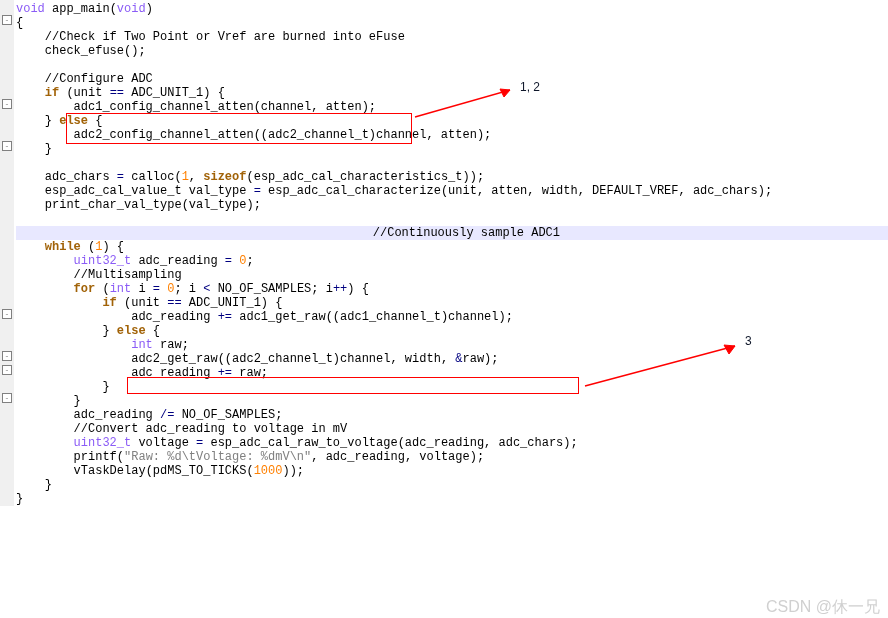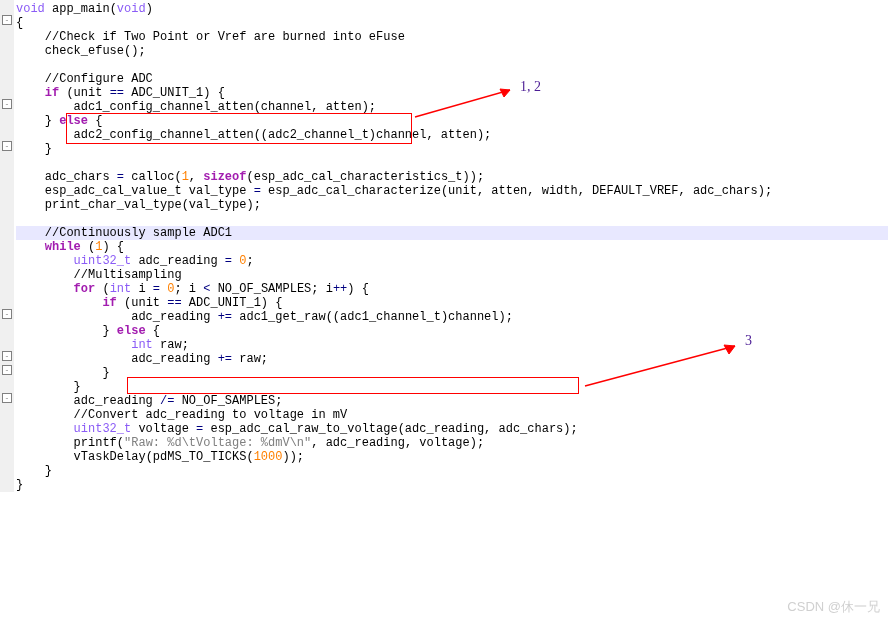--- a/index.html
+++ b/index.html
@@ -35,56 +35,57 @@
     height: 10px;
     border: 1px solid #808080;
     box-sizing: border-box;
     font-size: 8px;
     line-height: 8px;
     text-align: center;
     color: #808080;
     background: #fff;
   }
   .line { white-space: pre; }
-  .kw   { color: #a21caf; }
+  .kw   { color: #a16207; }
   .type { color: #8b5cf6; }
   .num  { color: #ff8000; }
   .str  { color: #808080; }
   .cmt  { color: #000000; }
   .op   { color: #000080; }
   .bold { font-weight: bold; }
   .brace{ color: #000000; }
   .hl-line {
     background: #e8e8ff;
+    text-align: center;
   }
   .red-box {
     position: absolute;
     border: 1.5px solid #ff0000;
     box-sizing: border-box;
     pointer-events: none;
   }
   .arrow {
     position: absolute;
     stroke: #ff0000;
     fill: #ff0000;
     pointer-events: none;
   }
   .anno {
     position: absolute;
-    color: #4c1d95;
-    font-family: Liberation Serif, serif;
-    font-size: 14px;
+    color: #0f172a;
+    font-family: Liberation Sans, sans-serif;
+    font-size: 12px;
   }
   .watermark {
     position: absolute;
     right: 8px;
     bottom: 4px;
     color: #d0d0d0;
     font-family: Arial, sans-serif;
-    font-size: 13px;
+    font-size: 16px;
     pointer-events: none;
   }
 </style>
 </head>
 <body>
 
 <div class="code-area">
   <div class="gutter">
     <div class="fold" style="top:15px">-</div>
     <div class="fold" style="top:99px">-</div>
@@ -113,20 +114,21 @@
 <div class="line"> </div>
 <div class="line hl-line"><span class="cmt">    //Continuously sample ADC1</span></div>
 <div class="line"><span>    </span><span class="kw bold">while</span><span> (</span><span class="num">1</span><span>) {</span></div>
 <div class="line"><span>        </span><span class="type">uint32_t</span><span> adc_reading </span><span class="op">=</span><span> </span><span class="num">0</span><span>;</span></div>
 <div class="line"><span class="cmt">        //Multisampling</span></div>
 <div class="line"><span>        </span><span class="kw bold">for</span><span> (</span><span class="type">int</span><span> i </span><span class="op">=</span><span> </span><span class="num">0</span><span>; i </span><span class="op">&lt;</span><span> NO_OF_SAMPLES; i</span><span class="op">++</span><span>) {</span></div>
 <div class="line"><span>            </span><span class="kw bold">if</span><span> (unit </span><span class="op">==</span><span> ADC_UNIT_1) {</span></div>
 <div class="line"><span>                adc_reading </span><span class="op">+=</span><span> adc1_get_raw</span><span>((adc1_channel_t)channel);</span></div>
 <div class="line"><span>            } </span><span class="kw bold">else</span><span> {</span></div>
 <div class="line"><span>                </span><span class="type">int</span><span> raw;</span></div>
+<div class="line"><span>                adc2_get_raw</span><span>((adc2_channel_t)channel, width, </span><span class="op">&amp;</span><span>raw);</span></div>
 <div class="line"><span>                adc_reading </span><span class="op">+=</span><span> raw;</span></div>
 <div class="line"><span>            }</span></div>
 <div class="line"><span>        }</span></div>
 <div class="line"><span>        adc_reading </span><span class="op">/=</span><span> NO_OF_SAMPLES;</span></div>
 <div class="line"><span class="cmt">        //Convert adc_reading to voltage in mV</span></div>
 <div class="line"><span>        </span><span class="type">uint32_t</span><span> voltage </span><span class="op">=</span><span> esp_adc_cal_raw_to_voltage</span><span>(adc_reading, adc_chars);</span></div>
 <div class="line"><span>        printf</span><span>(</span><span class="str">"Raw: %d\tVoltage: %dmV\n"</span><span>, adc_reading, voltage);</span></div>
 <div class="line"><span>        vTaskDelay</span><span>(pdMS_TO_TICKS(</span><span class="num">1000</span><span>));</span></div>
 <div class="line"><span>    }</span></div>
 <div class="line"><span class="brace">}</span></div>

